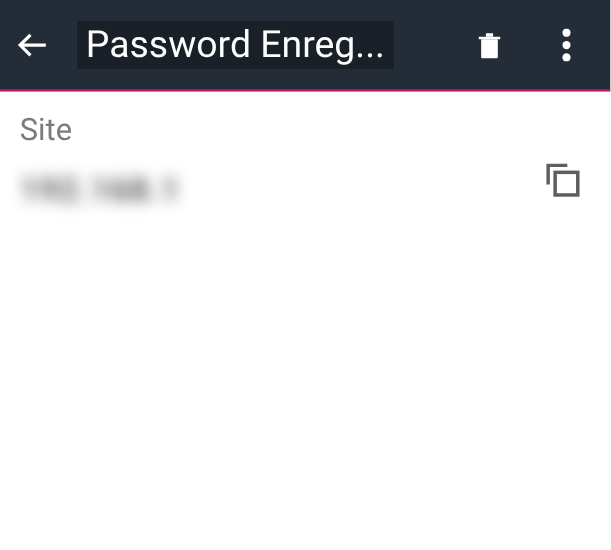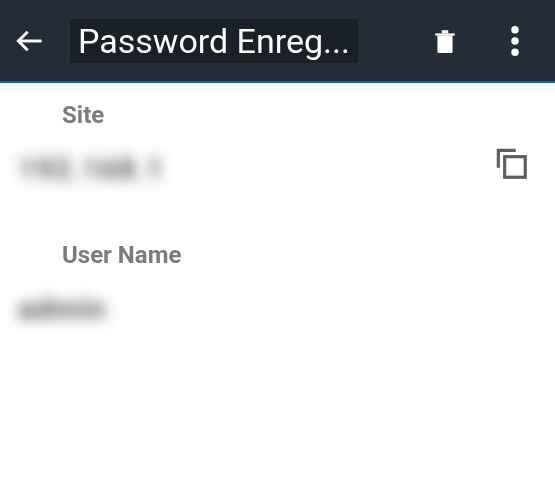--- a/index.html
+++ b/index.html
@@ -10,21 +10,21 @@
       background: #ffffff;
       overflow: hidden;
     }
     .header {
       height: 83px;
       background: #242d37;
       display: flex;
       align-items: center;
       padding: 0 10px;
       color: #ffffff;
-      border-bottom: 2px solid #0369a1;
+      border-bottom: 2px solid #be185d;
     }
     .back-btn {
       width: 40px;
       height: 40px;
       display: flex;
       align-items: center;
       justify-content: center;
       cursor: pointer;
       margin-right: 20px;
     }
@@ -56,25 +56,24 @@
       cursor: pointer;
     }
     .content {
       padding: 18px 18px 0 18px;
     }
     .section {
       margin-bottom: 55px;
       position: relative;
     }
     .field-label {
-      font-size: 24px;
+      font-size: 28px;
       color: #7b7b7b;
-      font-weight: 700;
+      font-weight: 400;
       margin-bottom: 22px;
-      margin-left: 44px;
     }
     .field-value {
       font-size: 30px;
       color: #3b3b3b;
       letter-spacing: 1px;
     }
     .blurred {
       filter: blur(7px);
       color: #4a4a4a;
       font-weight: 600;
@@ -152,19 +151,15 @@
     <div class="row-actions site-actions">
       <div class="copy-btn">
         <svg width="38" height="38" viewBox="0 0 24 24" fill="none" stroke="#5e5e5e" stroke-width="2">
           <rect x="8" y="8" width="13" height="13"></rect>
           <path d="M4 15V4h11"></path>
         </svg>
       </div>
     </div>
   </div>
 
-  <div class="section">
-    <div class="field-label">User Name</div>
-    <div class="field-value blurred">admin</div>
-  </div>
 
 
 </div>
 
 </body></html>

